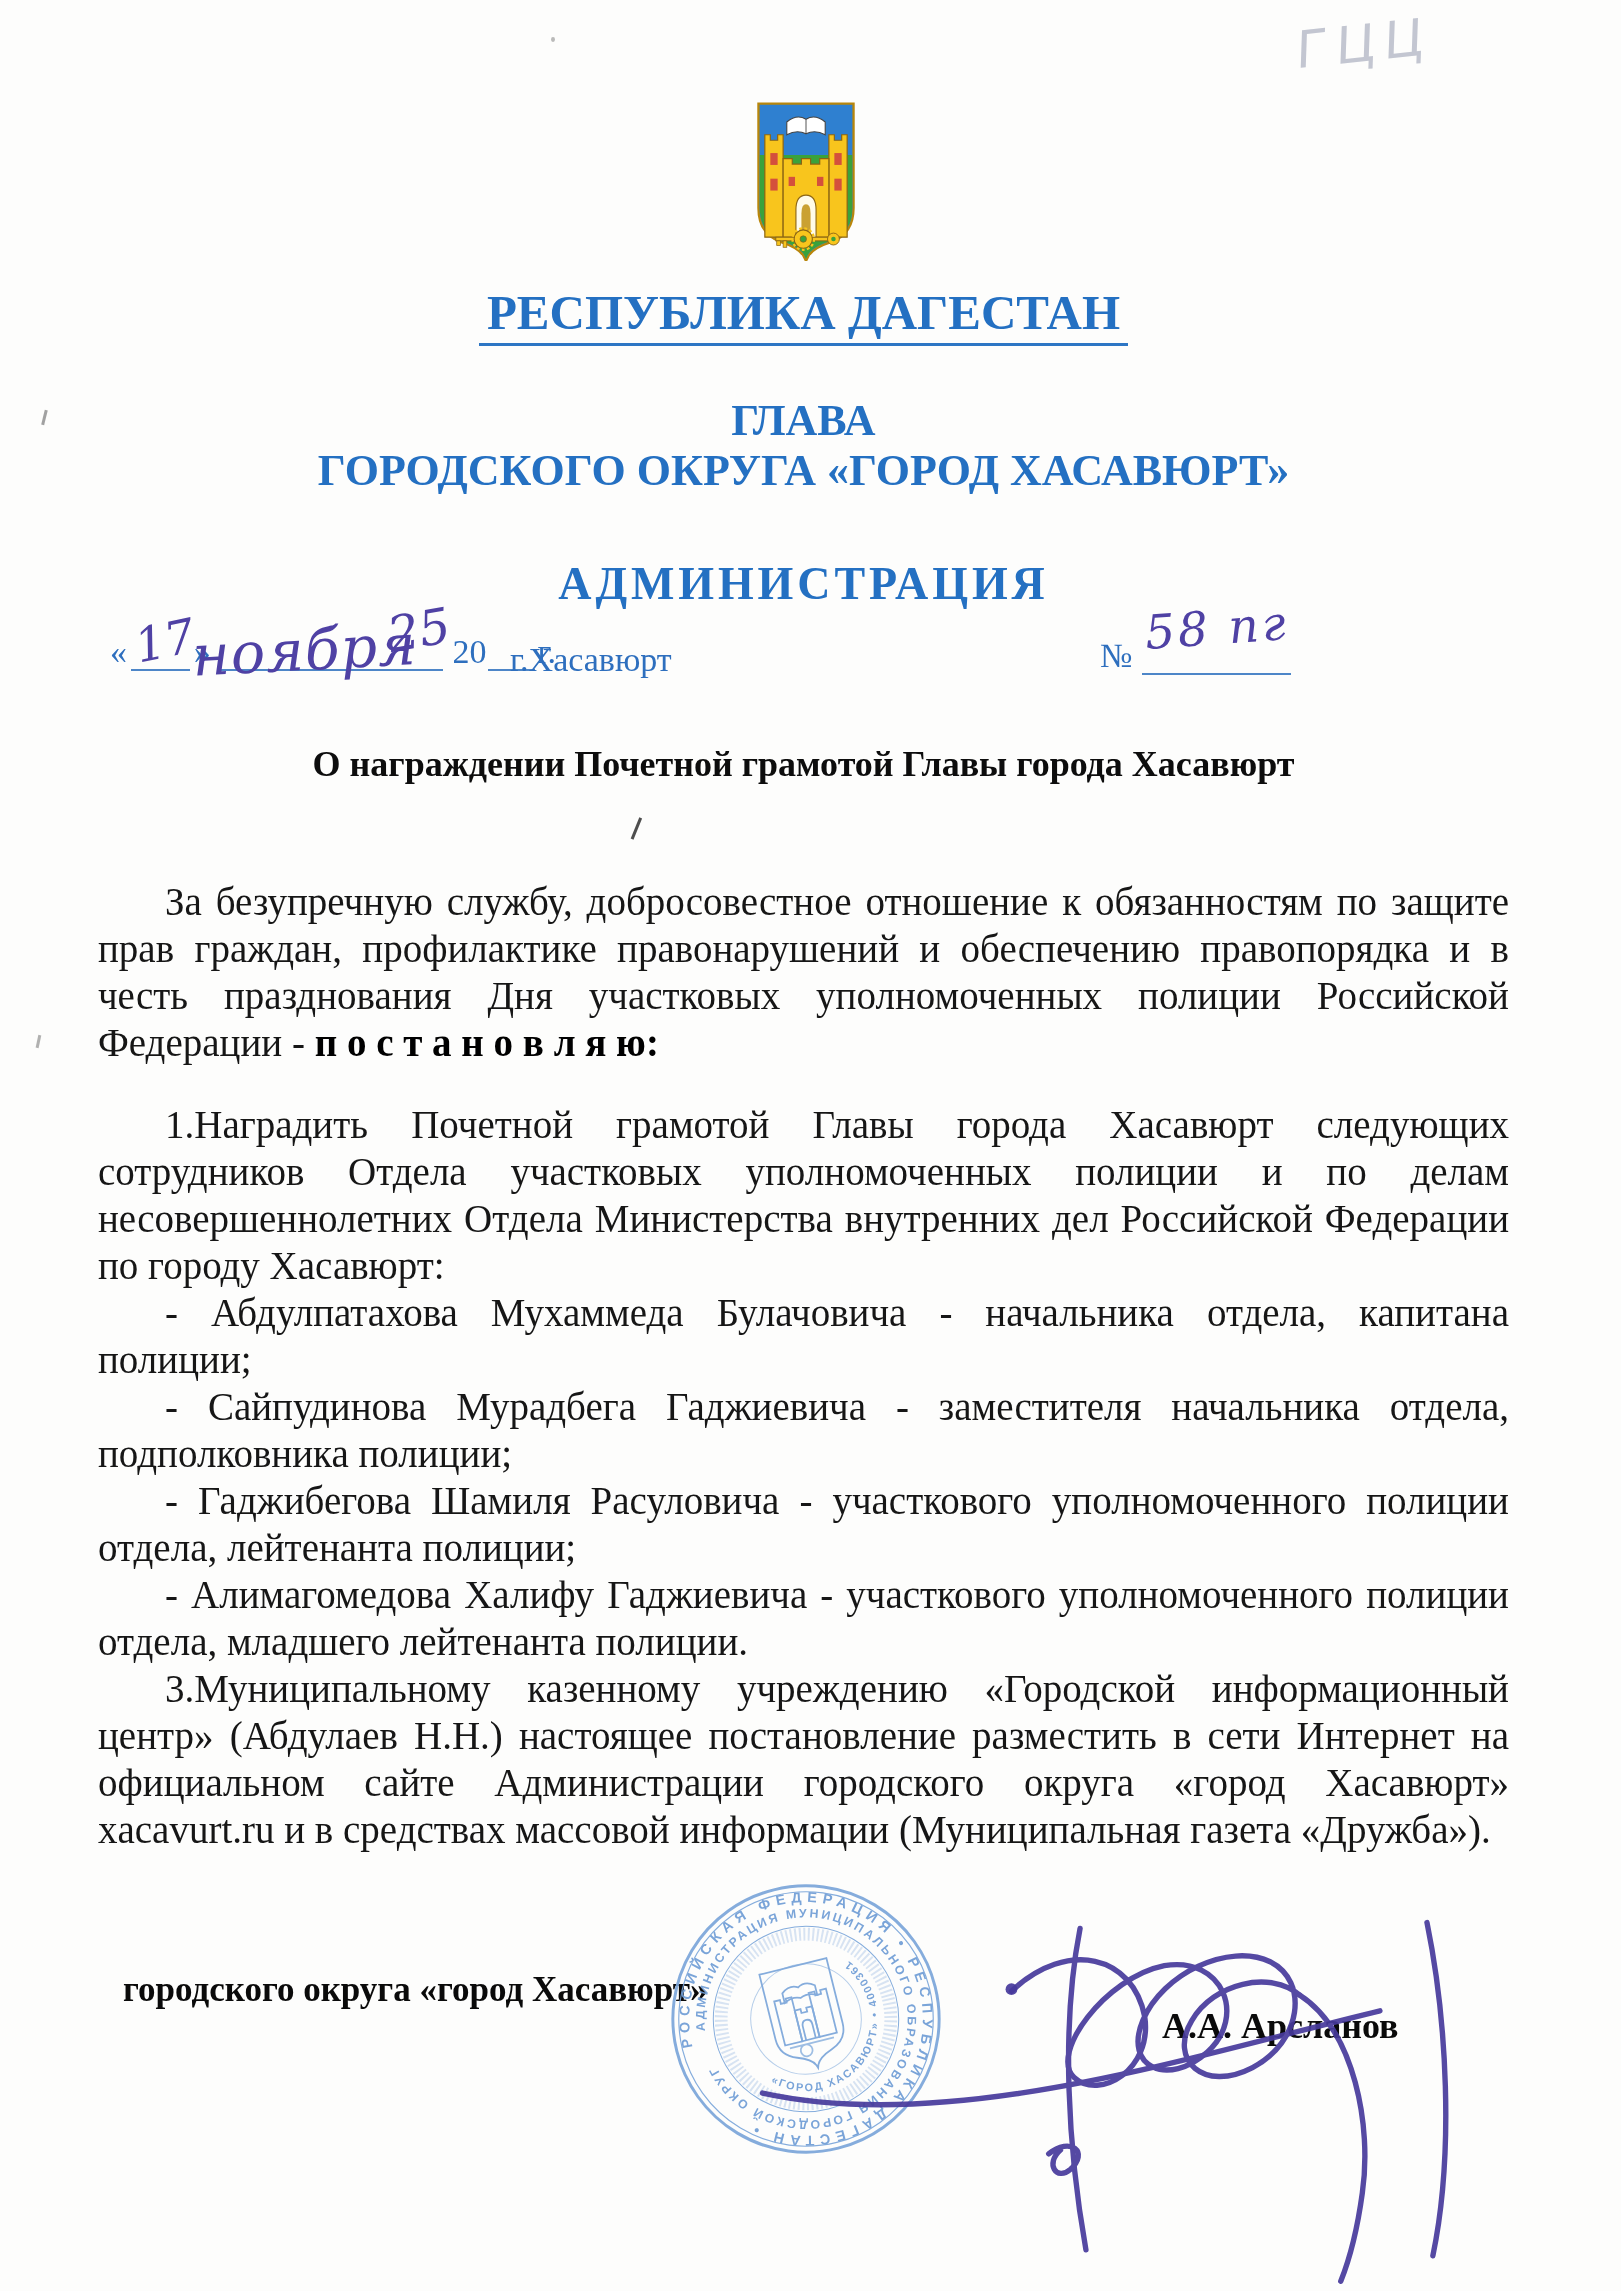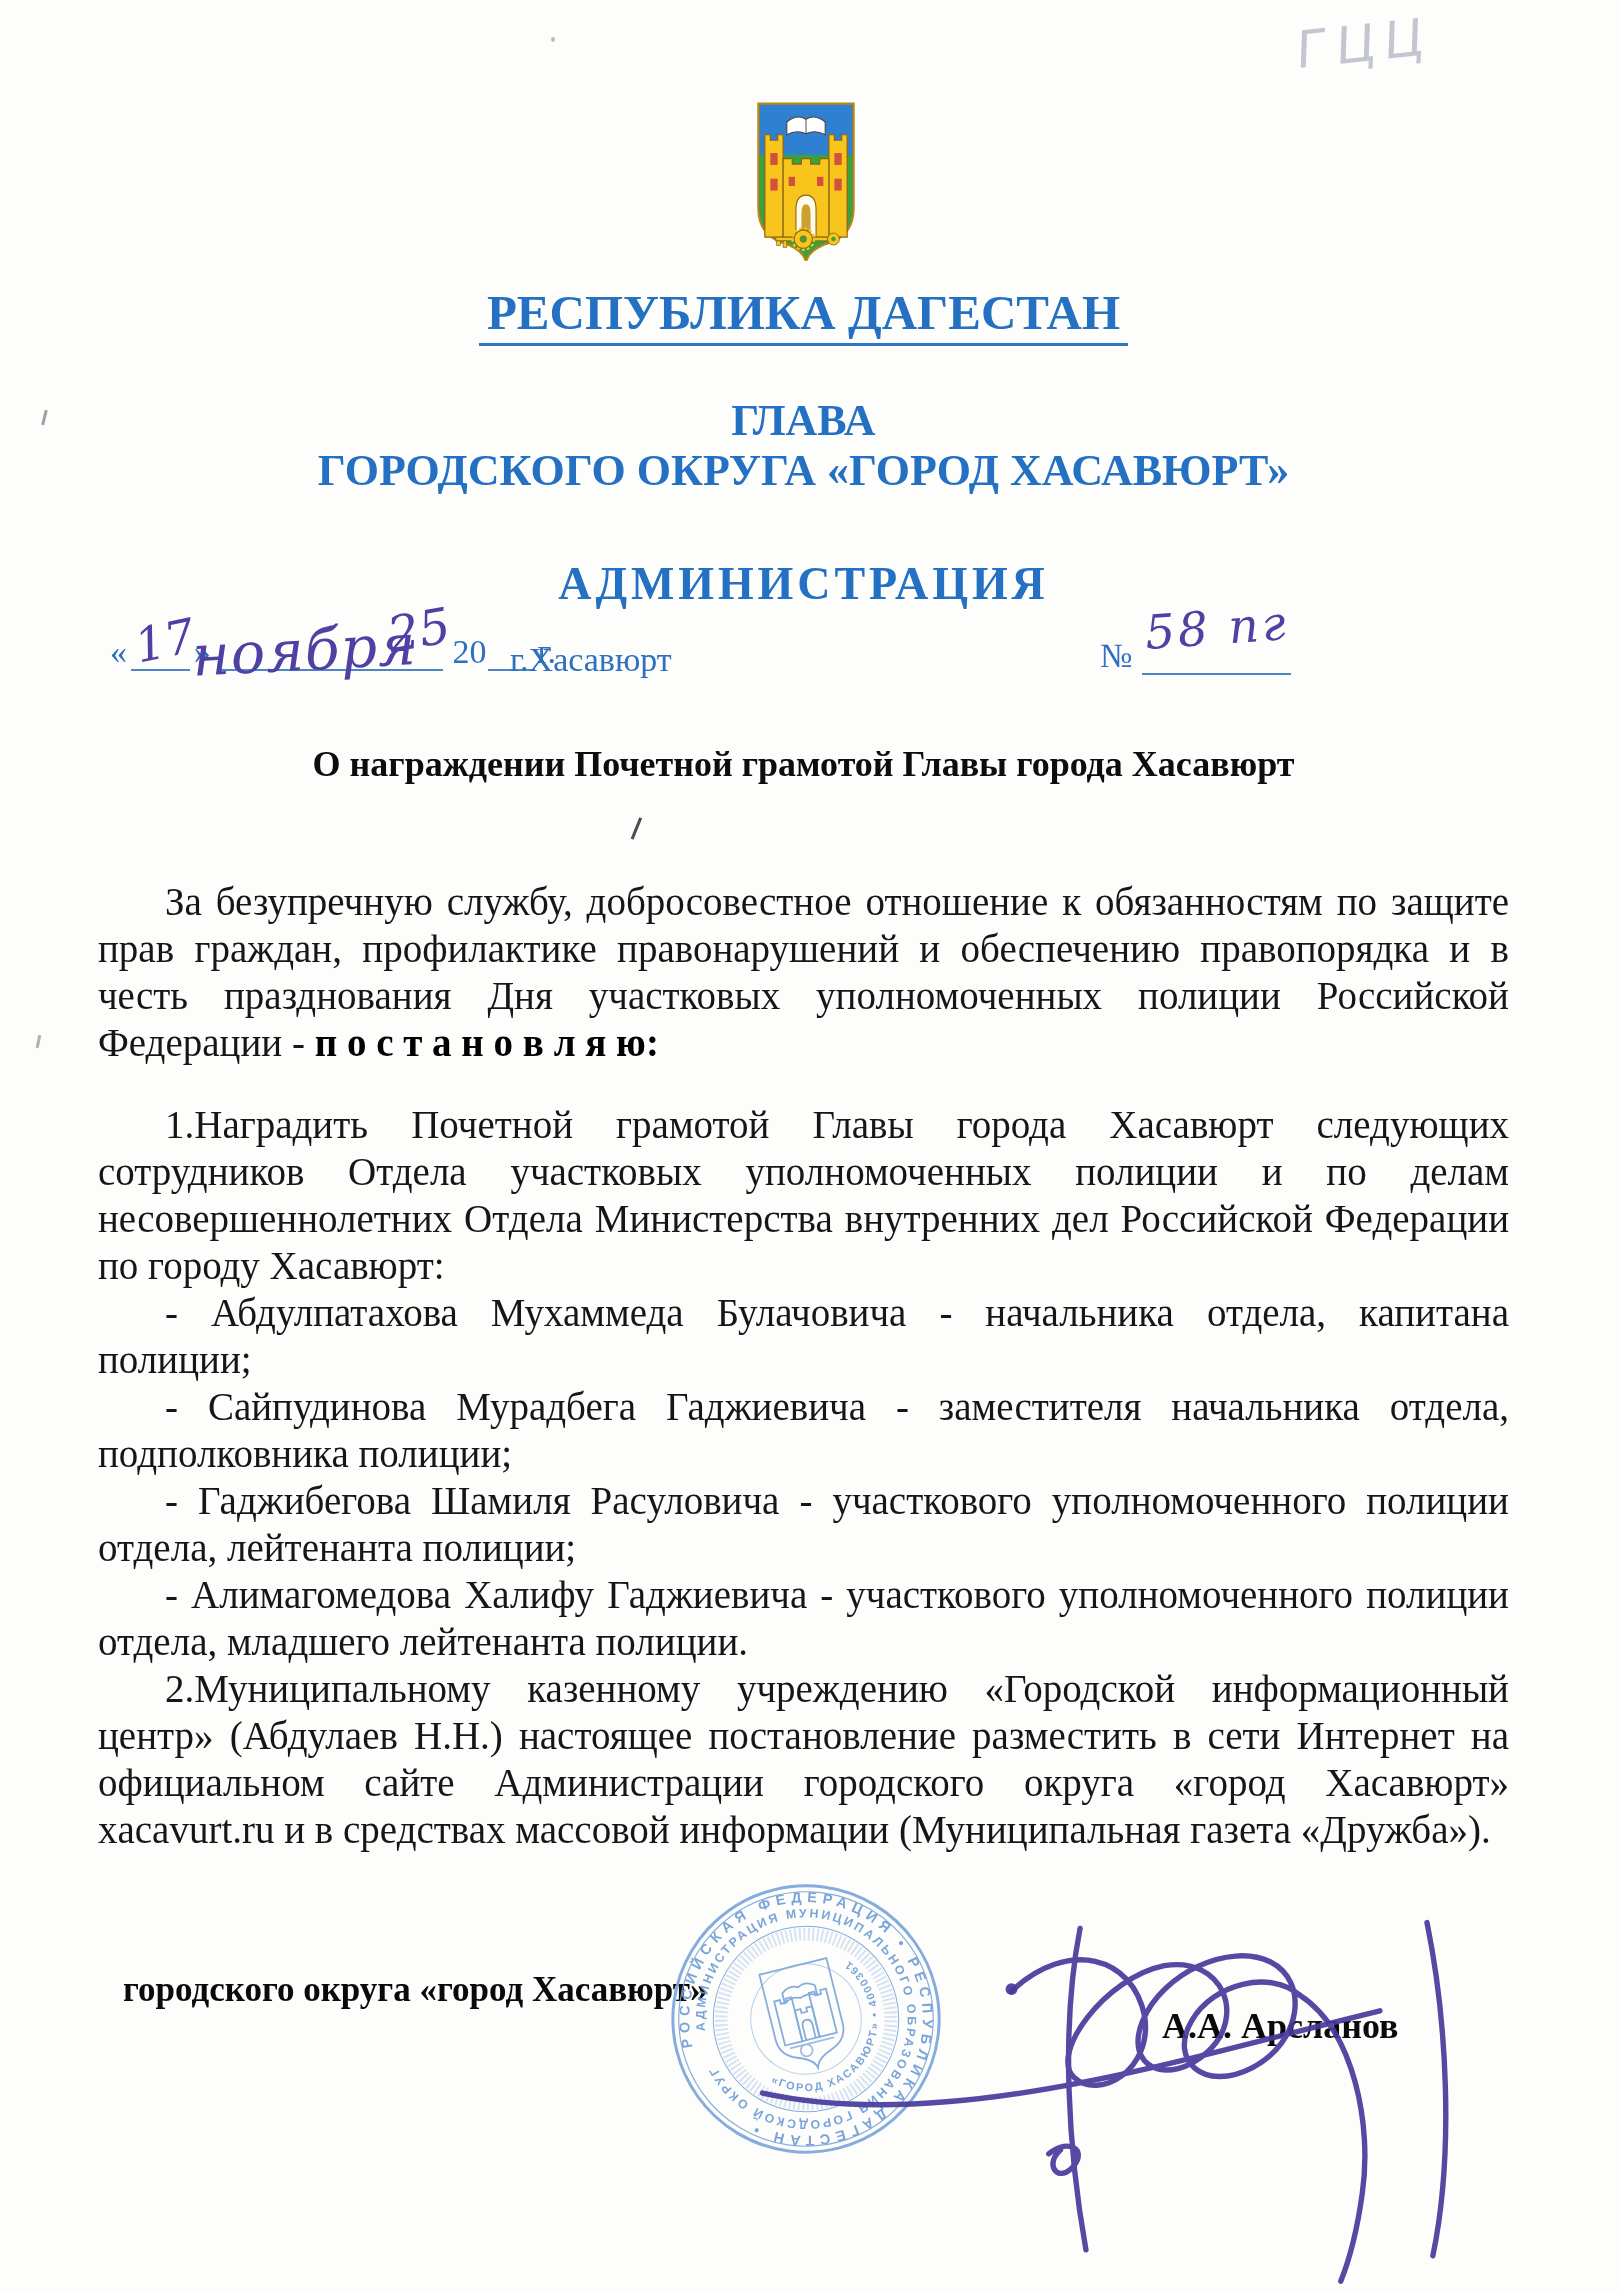--- a/index.html
+++ b/index.html
@@ -110,21 +110,21 @@
 
   <div class="subject">О награждении Почетной грамотой Главы города Хасавюрт</div>
 
   <div class="bodytext">
     <p><span>За безупречную службу, добросовестное отношение к обязанностям по защите прав граждан, профилактике правонарушений и обеспечению правопорядка и в честь празднования Дня участковых уполномоченных полиции Российской Федерации - </span><b>п о с т а н о в л я ю:</b></p>
     <p class="gap">1.Наградить Почетной грамотой Главы города Хасавюрт следующих сотрудников Отдела участковых уполномоченных полиции и по делам несовершеннолетних Отдела Министерства внутренних дел Российской Федерации по городу Хасавюрт:</p>
     <p>- Абдулпатахова Мухаммеда Булачовича - начальника отдела, капитана полиции;</p>
     <p>- Сайпудинова Мурадбега Гаджиевича - заместителя начальника отдела, подполковника полиции;</p>
     <p>- Гаджибегова Шамиля Расуловича - участкового уполномоченного полиции отдела, лейтенанта полиции;</p>
     <p>- Алимагомедова Халифу Гаджиевича - участкового уполномоченного полиции отдела, младшего лейтенанта полиции.</p>
-    <p>2.Муниципальному казенному учреждению «Городской информационный центр» (Абдулаев Н.Н.) настоящее постановление разместить в сети Интернет на официальном сайте Администрации городского округа «город Хасавюрт» xacavurt.ru и в средствах массовой информации (Муниципальная газета «Дружба»).</p>
+    <p>3.Муниципальному казенному учреждению «Городской информационный центр» (Абдулаев Н.Н.) настоящее постановление разместить в сети Интернет на официальном сайте Администрации городского округа «город Хасавюрт» xacavurt.ru и в средствах массовой информации (Муниципальная газета «Дружба»).</p>
   </div>
 
   <div class="sig-block">
     <div class="l2">городского округа «город Хасавюрт»</div>
   </div>
   <div class="sig-name">А.А. Арсланов</div>
 
   <svg class="seal" viewBox="0 0 290 290">
     <defs>
       <path id="sealOuter" d="M145,145 m -118.5,0 a118.5,118.5 0 1,1 237,0 a118.5,118.5 0 1,1 -237,0"></path>

